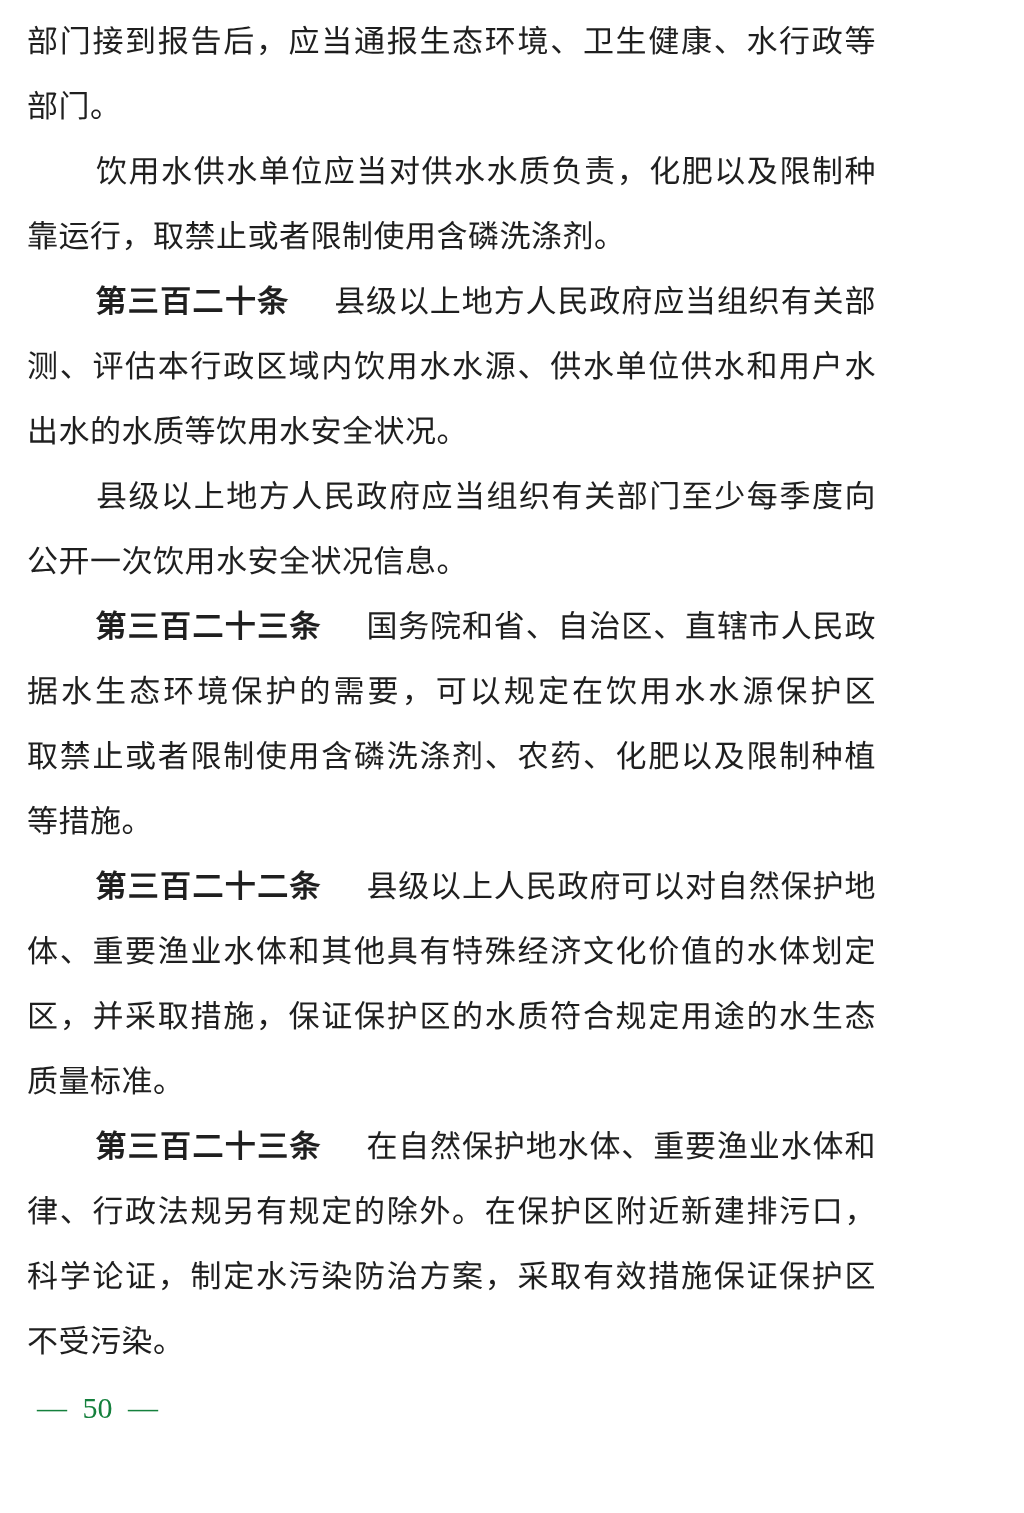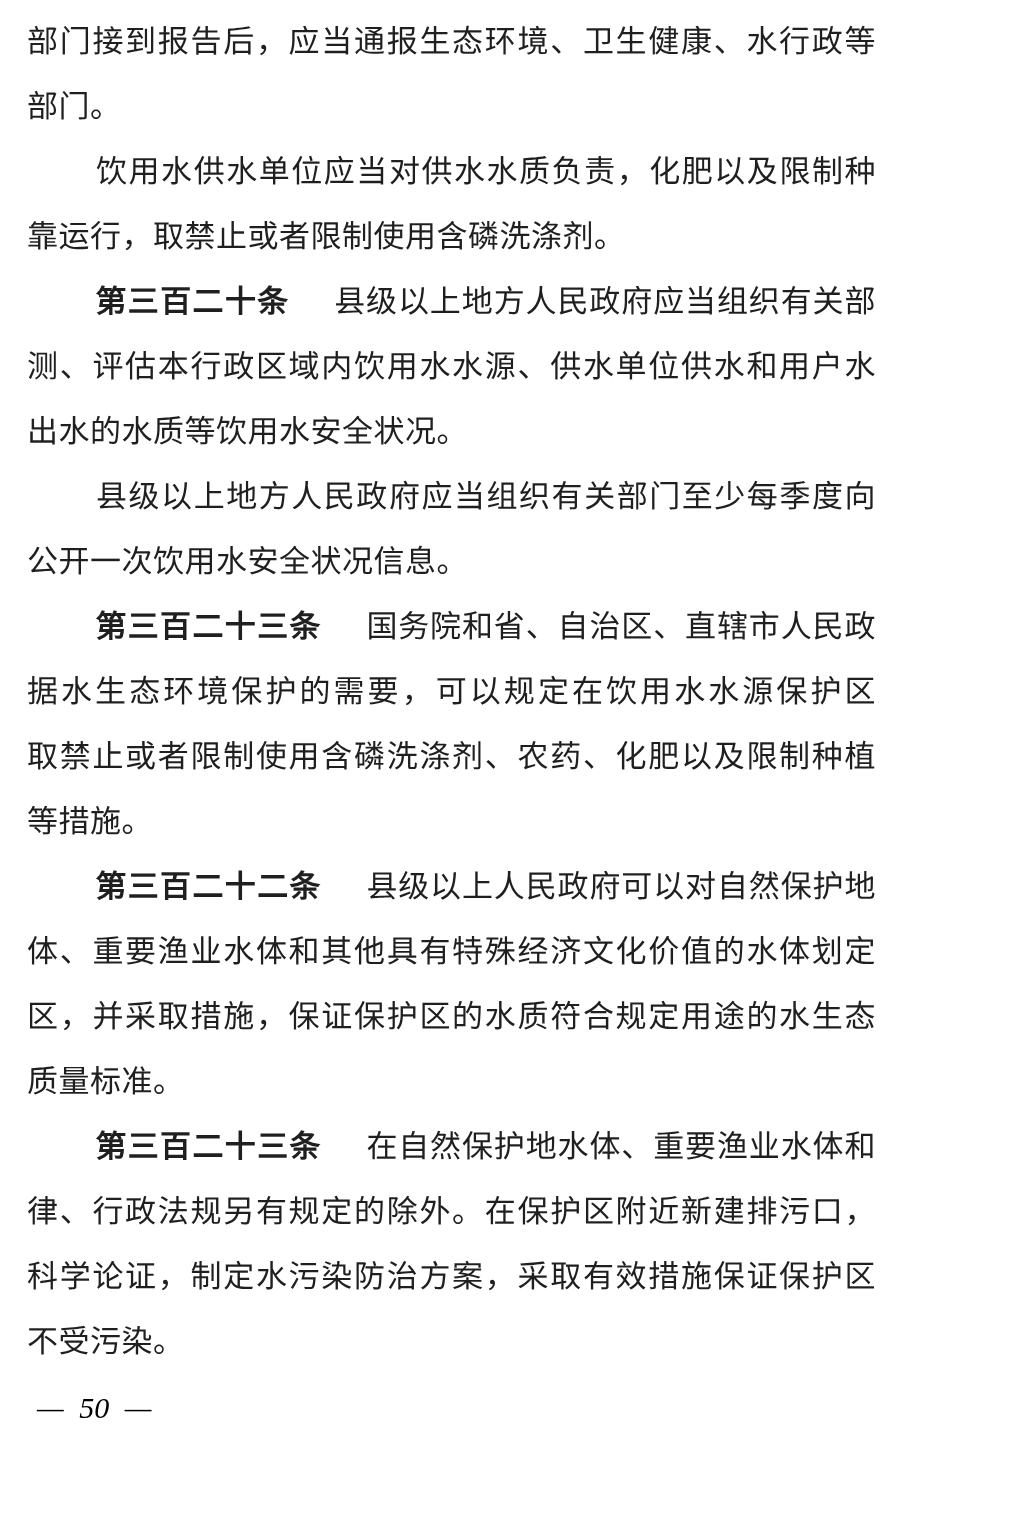--- a/index.html
+++ b/index.html
@@ -52,24 +52,23 @@
   .head-gap {
     display: inline-block;
     width: 44px;
     height: 1px;
   }
   .footer {
     margin-top: 16px;
     padding-left: 10px;
     font-size: 30px;
     line-height: 36px;
-    color: #000000;
+    color: #15803d;
     word-spacing: 8px;
     text-align: left;
-    font-style: italic;
   }
 </style>
 </head>
 <body>
 
 <div class="page">
   <div class="doc-body">
       <div class="paragraph">
         <div class="line stretch"><span class="line-text">部门接到报告后，应当通报生态环境、卫生健康、水行政等有关</span></div>
         <div class="line"><span class="line-text">部门。</span></div>

